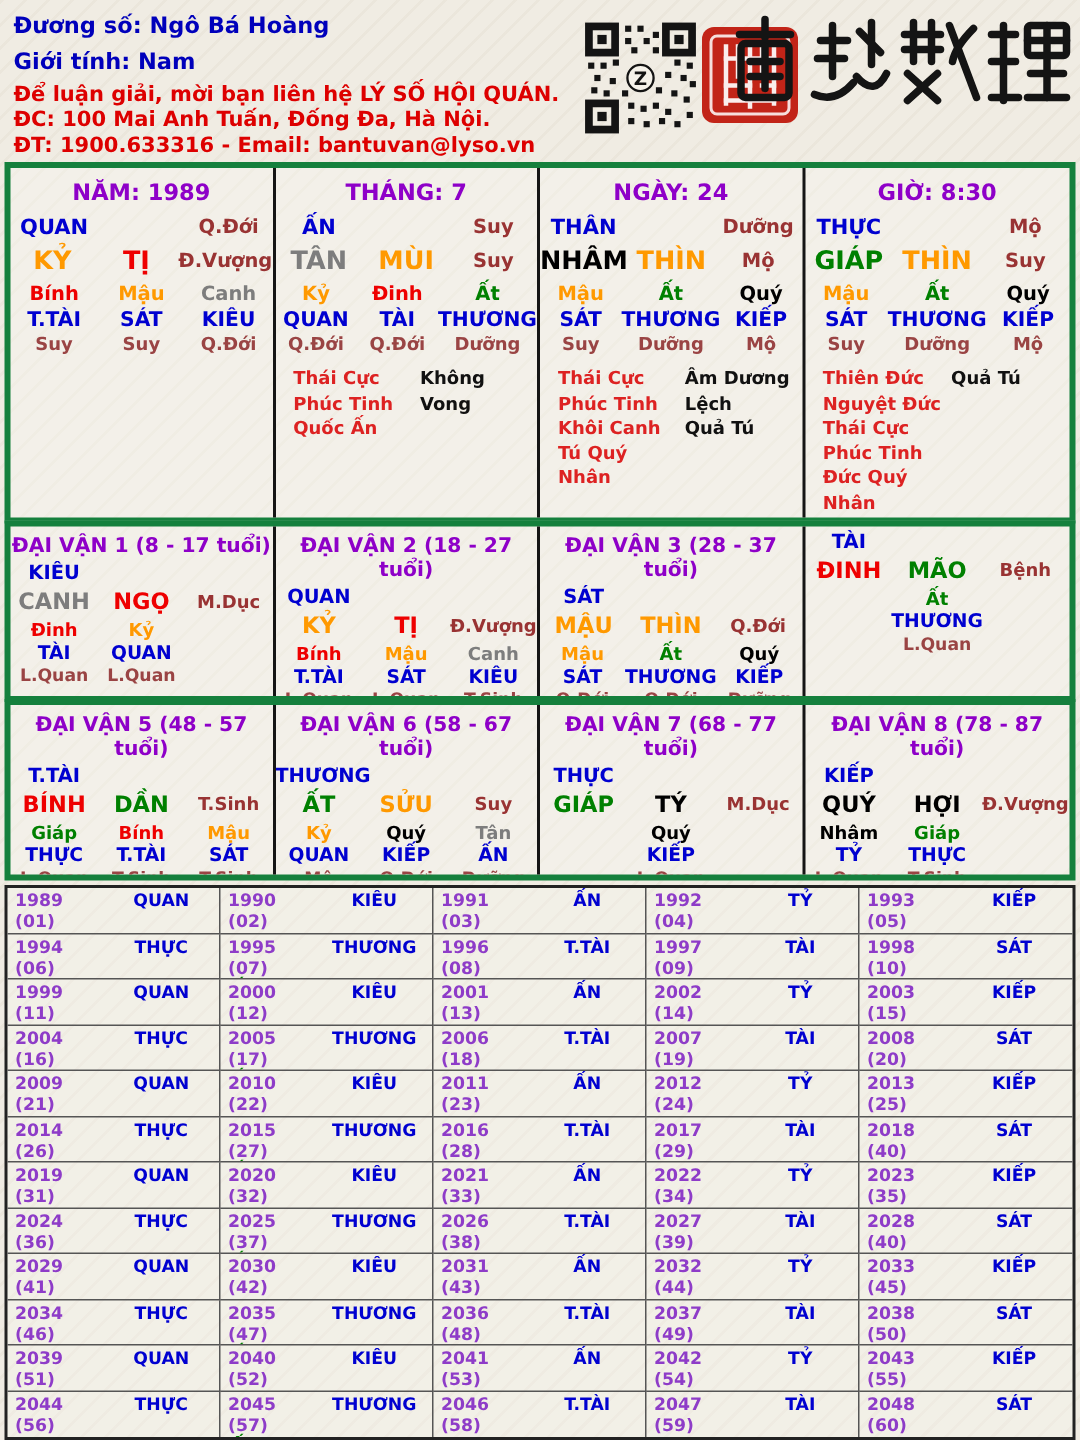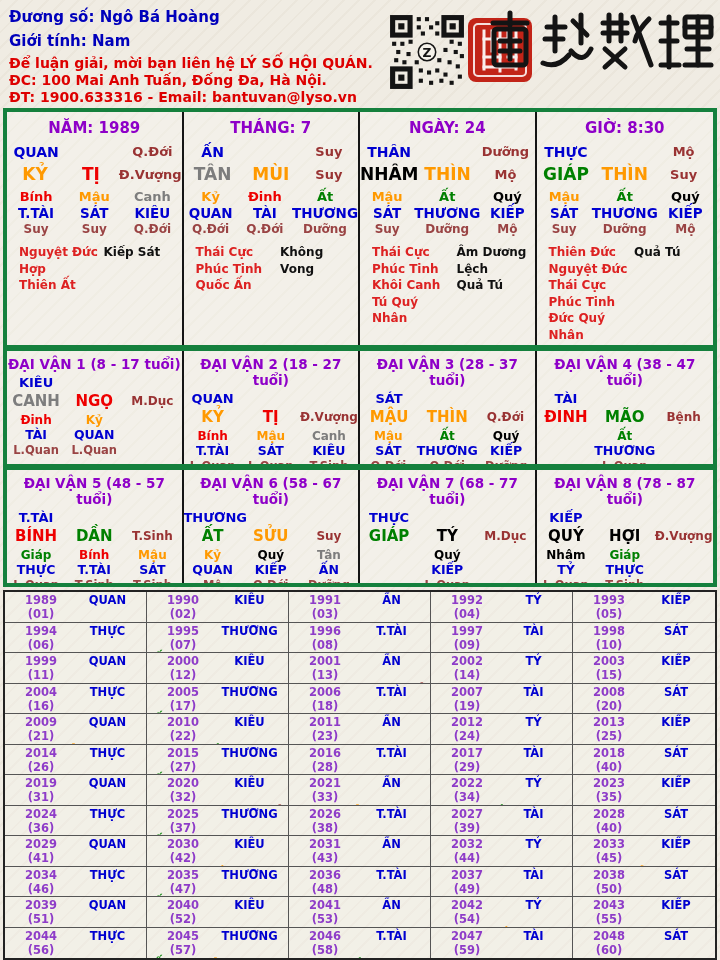--- a/index.html
+++ b/index.html
@@ -58,21 +58,21 @@
   .stars-red{flex:0 0 54%;color:#dd2222;}
   .stars-black{flex:1;color:#111;}
 
   
   #year-grid{position:absolute;left:3px;right:3px;top:590px;height:366px;border:2px solid #222;
     display:grid;grid-template-columns:repeat(5,1fr);grid-template-rows:repeat(12,1fr);background:rgba(250,248,243,.3);}
   .y-cell{border-right:1px solid #555;border-bottom:1px solid #555;padding:1px 3px 0 5px;overflow:hidden;}
   .y-cell:nth-child(5n){border-right:none;}
   .y-cell:nth-child(n+56){border-bottom:none;}
   .y-top{display:flex;line-height:14px;}
-  .y-label{flex:0 0 62px;color:#8e3cc8;font-size:11.5px;font-weight:bold;text-align:center;}
+  .y-label{flex:0 0 62px;color:#8e3cc8;font-size:11.5px;font-weight:bold;}
   .y-god{flex:1;text-align:center;color:#0000d0;font-weight:bold;font-size:11.5px;}
   .y-bottom{display:grid;grid-template-columns:46px 1fr 52px;line-height:14px;font-size:11.5px;font-weight:bold;}
   .y-stem{padding-left:2px;}
   .y-branch{text-align:center;}
   .y-stage{text-align:right;color:#993333;padding-right:1px;}
 </style>
 </head>
 <body>
 
 <div class="page">
@@ -209,29 +209,20 @@
     <div class="h-god">SÁT</div>
     <div class="h-stage">Suy</div>
   </div>
 
   <div class="h-col">
     <div class="h-stem" style="color: rgb(125, 125, 125);">Canh</div>
     <div class="h-god">KIÊU</div>
     <div class="h-stage">Q.Đới</div>
   </div>
 </div>
-    <div class="p-stars">
-      <div class="stars-red">
-            <div>Nguyệt Đức Hợp</div>
-            <div>Thiên Ất</div>
-          </div>
-      <div class="stars-black">
-            <div>Kiếp Sát</div>
-          </div>
-    </div>
   </div>
 
   <div class="pbox">
     <div class="p-title">THÁNG: 7</div>
     <div class="row3 p-godrow">
       <span class="p-god">ẤN</span>
       <span class="p-stagetop">Suy</span>
     </div>
     <div class="row3 p-main">
       <span class="p-stem" style="color: rgb(125, 125, 125);">TÂN</span>
@@ -453,21 +444,20 @@
   <div class="h-col">
     <div class="h-stem" style="color: rgb(0, 0, 0);">Quý</div>
     <div class="h-god">KIẾP</div>
     <div class="h-stage">Dưỡng</div>
   </div>
 </div>
 
   </div>
 
   <div class="pbox">
-    <div class="p-title">ĐẠI VẬN 4 (38 - 47 tuổi)</div>
     <div class="row3 p-godrow">
       <span class="p-god">TÀI</span>
       <span class="p-stagetop"></span>
     </div>
     <div class="row3 p-main">
       <span class="p-stem" style="color: rgb(238, 0, 0);">ĐINH</span>
       <span class="p-branch" style="color: rgb(0, 128, 0);">MÃO</span>
       <span class="p-stage">Bệnh</span>
     </div>
     <div class="row3 p-hidden">

